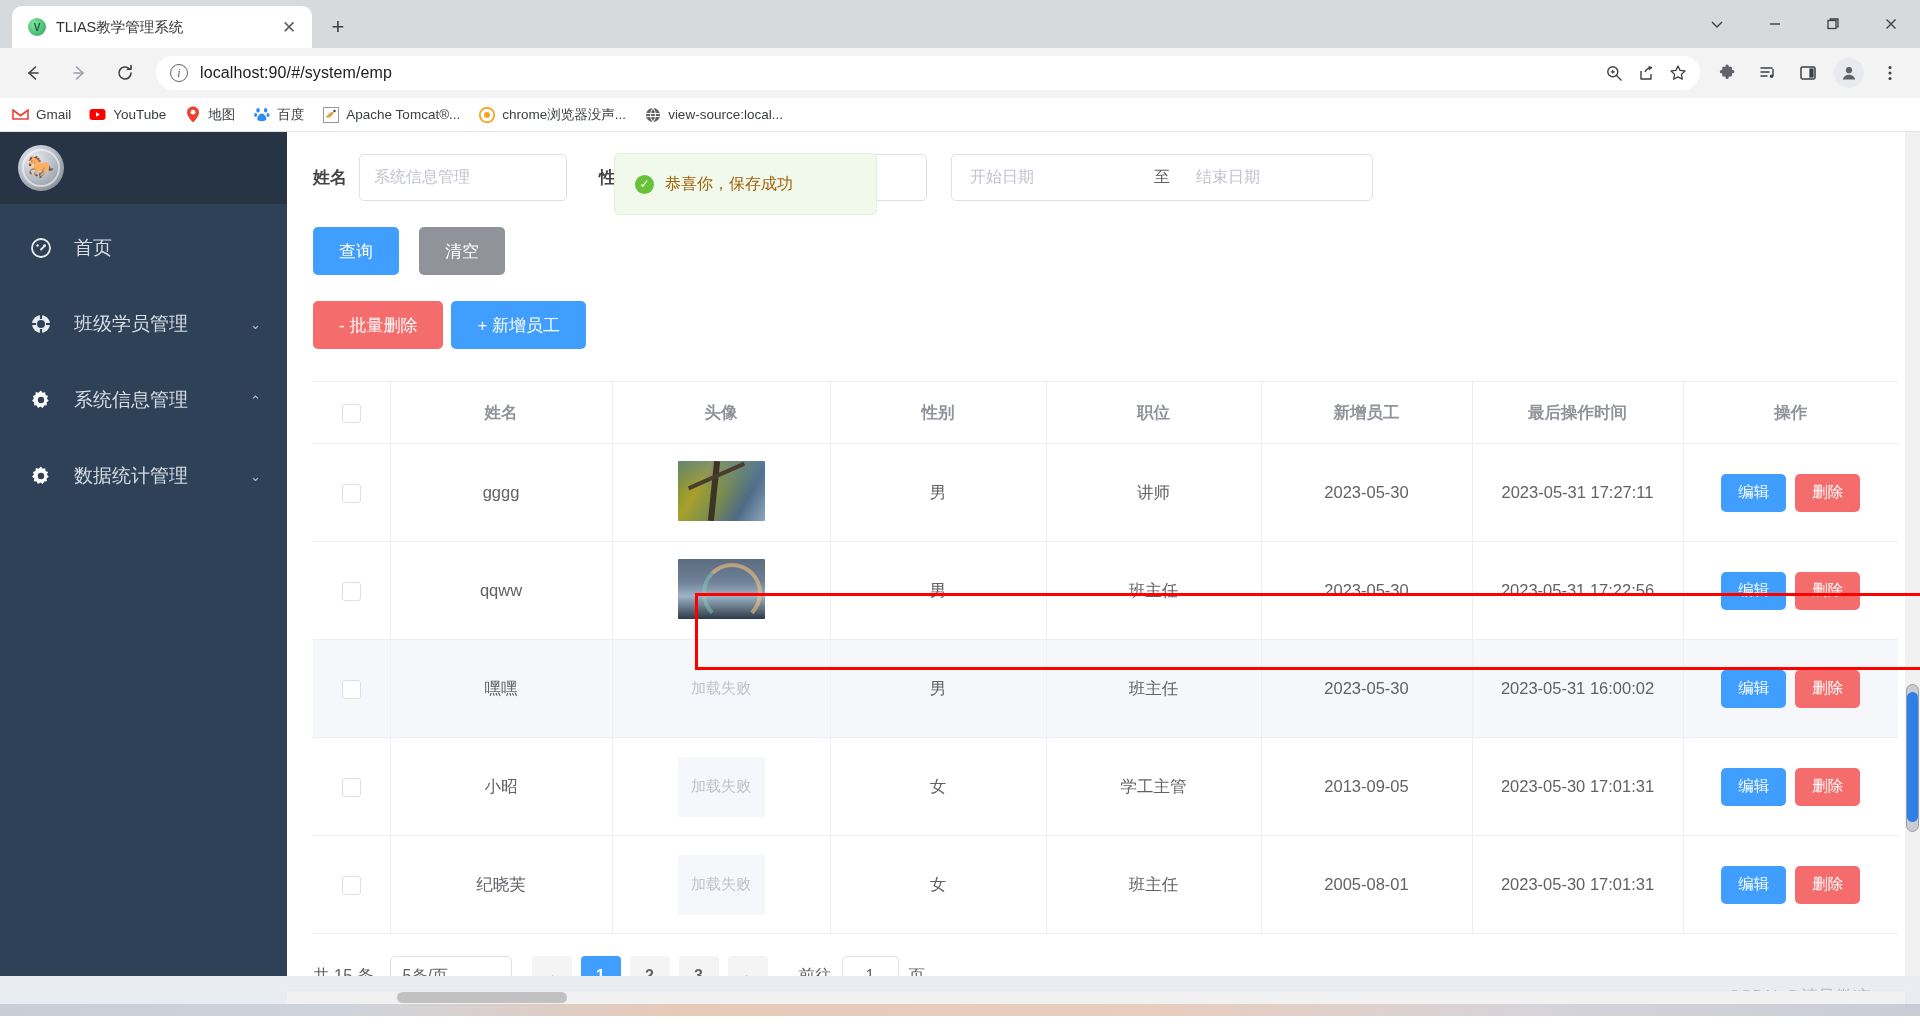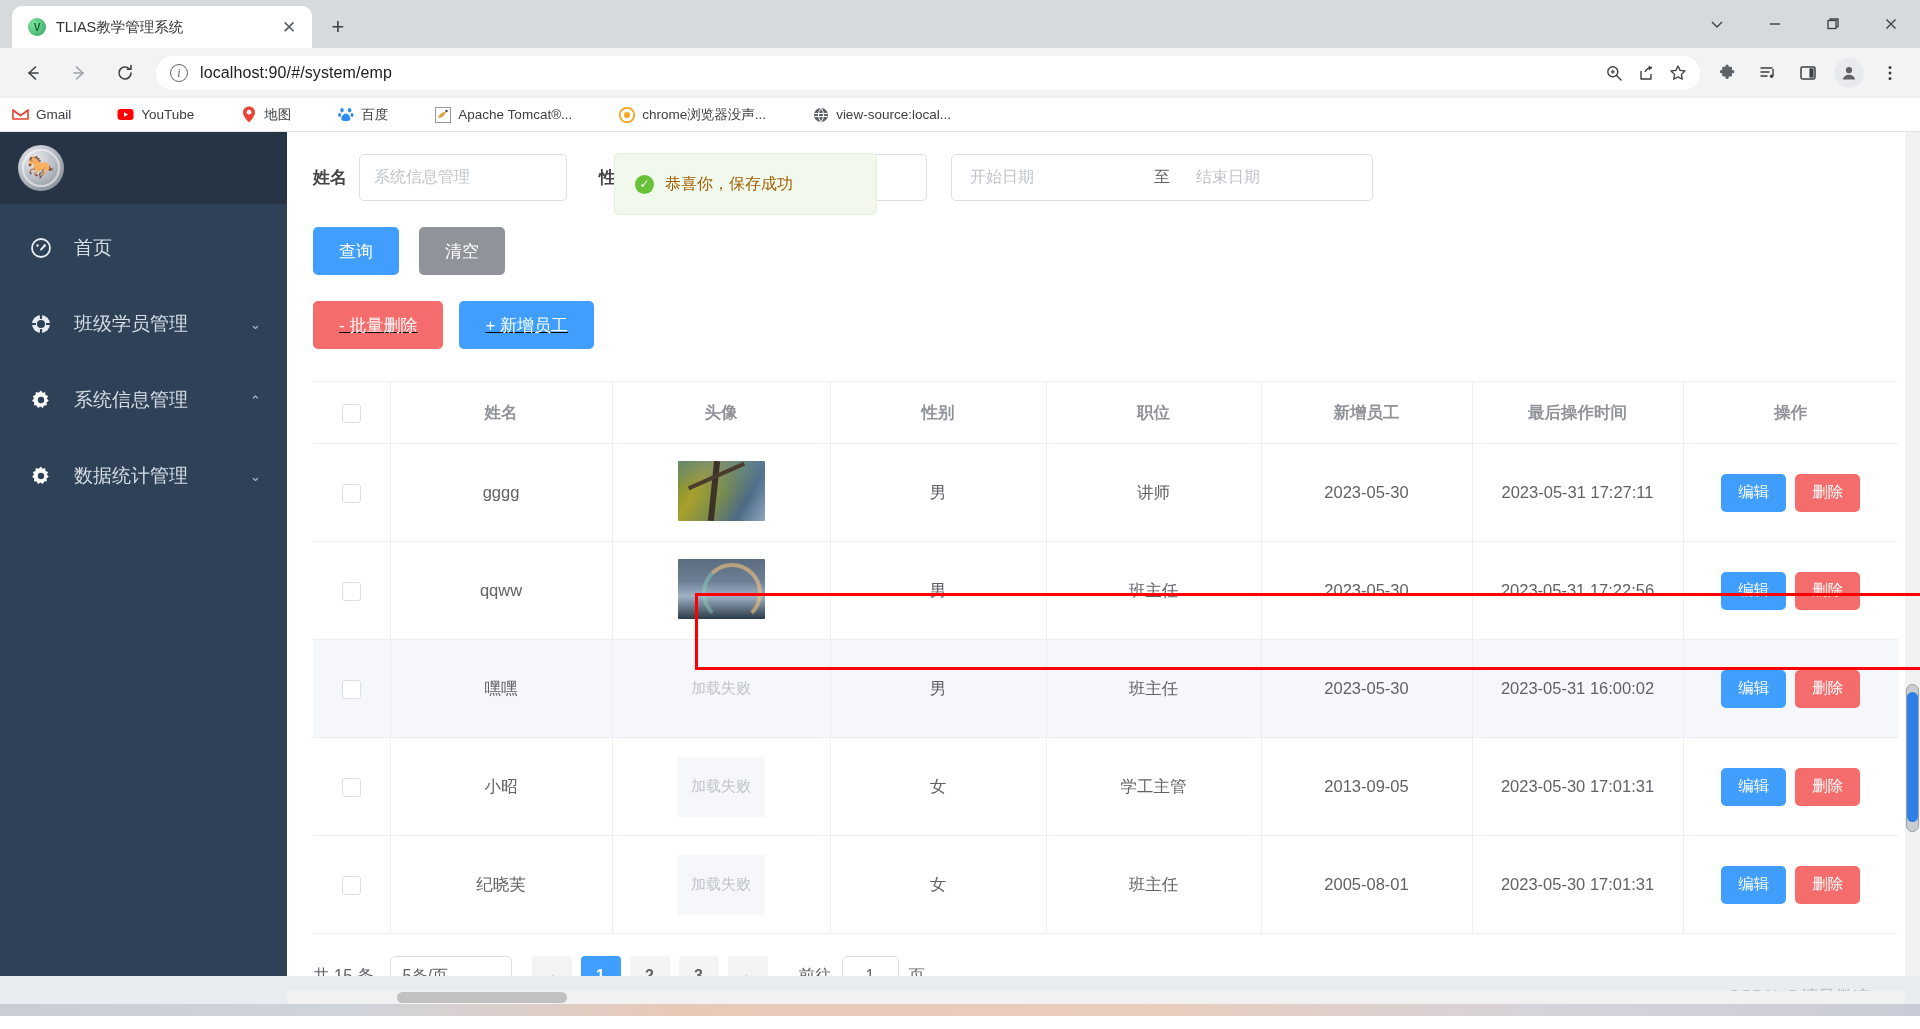--- a/index.html
+++ b/index.html
@@ -74,21 +74,21 @@
   .omnibox .url { font-size: 16px; color: #202124; letter-spacing: .1px; }
   .omni-actions { display: flex; align-items: center; position: absolute; right: 6px; }
   .omni-act { width: 32px; height: 32px; display:flex; align-items:center; justify-content:center; color: #3c4043; }
   .tb-right { display: flex; align-items: center; }
   .tb-btn { width: 36px; height: 36px; display:flex; align-items:center; justify-content:center; color:#3c4043; margin: 0 2px;}
   .avatar-btn { width: 30px; height: 30px; border-radius: 50%; background: #e8eaed;
     display:flex; align-items:center; justify-content:center; margin: 0 6px; }
 
   .bookmarks {
     height: 34px; background: #ffffff; display: flex; align-items: center;
-    padding: 0 12px; border-bottom: 1px solid #e3e3e3; gap: 28px;
+    padding: 0 12px; border-bottom: 1px solid #e3e3e3;
   }
   .bm { display: flex; align-items: center; margin-right: 18px; font-size: 13.5px; color: #3c4043; white-space: nowrap;}
   .bm .bmico { width: 17px; height: 17px; margin-right: 7px; display:flex; align-items:center; justify-content:center; flex:0 0 auto;}
 
   
   .app { display: flex; height: 844px; background: #f5f6f8; position: relative; }
 
   .sidebar { width: 287px; background: #2f4156; flex: 0 0 auto; color: #c9d3de; }
   .brand {
     height: 72px; background: #263445; display: flex; align-items: center; padding-left: 18px;
@@ -143,21 +143,21 @@
 
   .btn {
     height: 48px; border-radius: 5px; display: inline-flex; align-items: center;
     justify-content: center; font-size: 17px; color: #fff; padding: 0 26px; border: none;
   }
   .btn-primary { background: #409eff; }
   .btn-gray { background: #909399; }
   .btn-danger { background: #f56c6c; }
 
   .btn-row1 { padding: 26px 26px 0 26px; display: flex; gap: 20px; font-family: Liberation Serif, serif; }
-  .btn-row2 { padding: 26px 26px 0 26px; display: flex; gap: 16px; text-decoration: underline; }
+  .btn-row2 { padding: 26px 26px 0 26px; display: flex; gap: 8px; }
 
   
   .toast {
     position: absolute; left: 327px; top: 21px; width: 263px; height: 62px;
     background: #f0f9eb; border: 1px solid #e1f3d8; border-radius: 5px;
     display: flex; align-items: center; padding-left: 20px; z-index: 50;
   }
   .toast .tick {
     width: 19px; height: 19px; border-radius: 50%; background: #67c23a;
     color: #fff; display: flex; align-items: center; justify-content: center;

